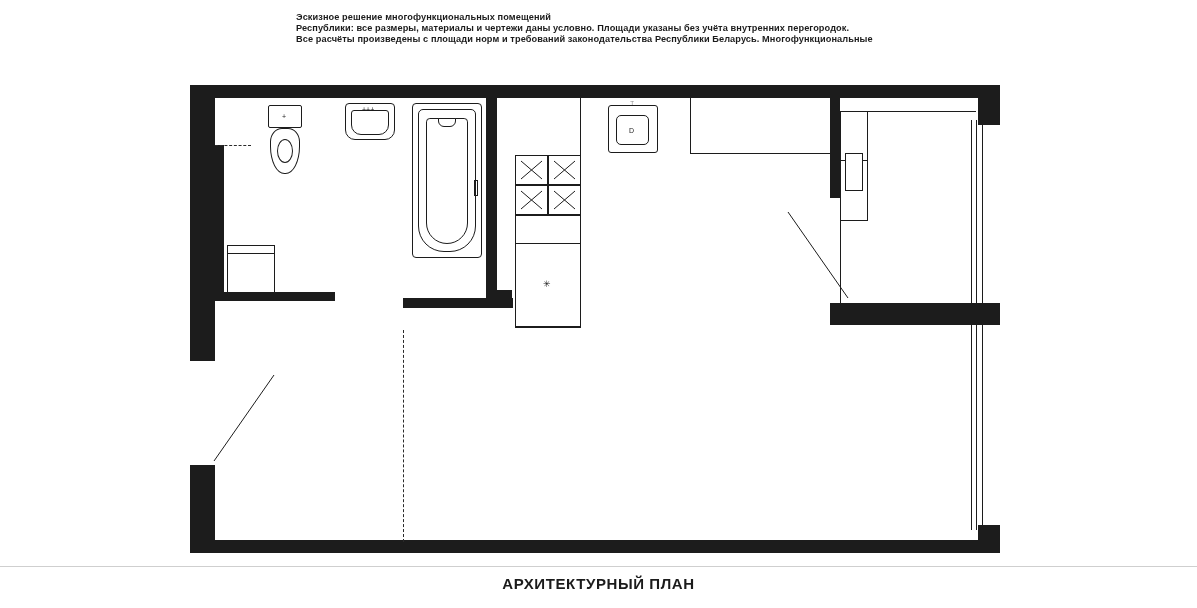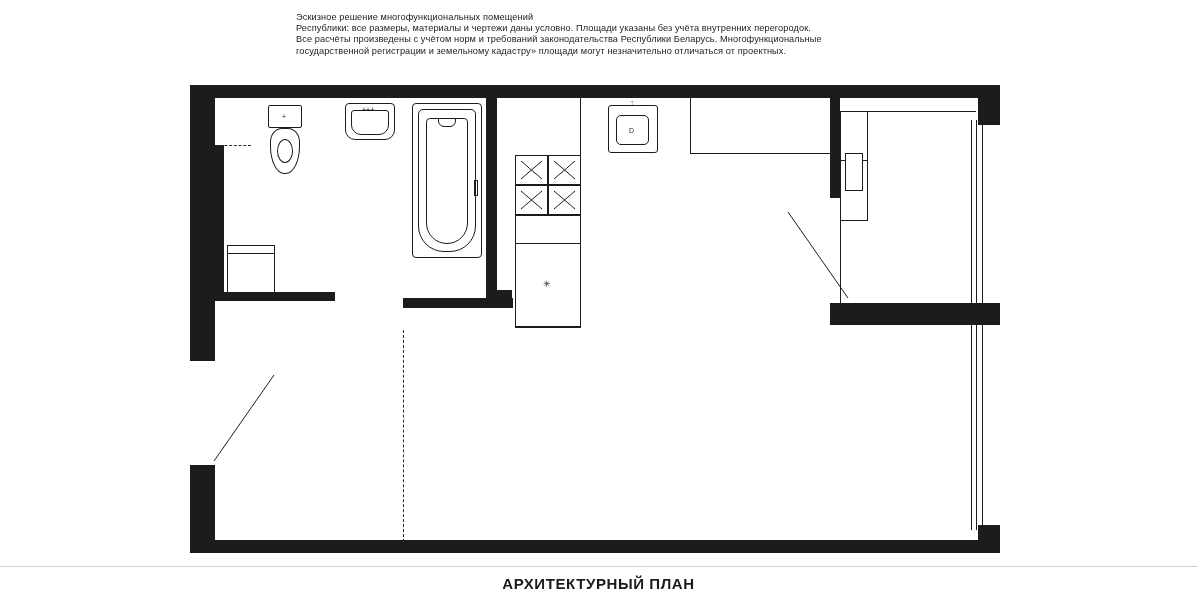--- a/index.html
+++ b/index.html
@@ -24,21 +24,21 @@
 
   
   .notes {
     position: absolute;
     left: 296px;
     top: 12px;
     width: 620px;
     font-size: 9.2px;
     line-height: 11.2px;
     color: #1b1b1b;
-    font-weight: normal;
+    font-weight: bold;
     letter-spacing: 0.01em;
   }
   .notes .line { white-space: normal; }
 
   
   #plan {
     position: absolute;
     left: 190px;
     top: 85px;
     width: 810px;
@@ -183,22 +183,21 @@
   }
 </style>
 </head>
 <body>
 
 <div id="page">
 
   <div class="notes">
     <div class="line">Эскизное решение многофункциональных помещений</div>
     <div class="line">Республики: все размеры, материалы и чертежи даны условно. Площади указаны без учёта внутренних перегородок.</div>
-    <div class="line">Все расчёты произведены с учётом норм и требований законодательства Республики Беларусь. Многофункциональные</div>
-    <div class="line">государственной регистрации и земельному кадастру» площади могут незначительно отличаться от проектных.</div>
+    <div class="line">Все расчёты произведены с площади норм и требований законодательства Республики Беларусь. Многофункциональные</div>
   </div>
 
   <div id="plan">
 
     <div class="wall" style="left:0px; top:0px; width:810px; height:13px;"></div>
 
     <div class="wall" style="left:0px; top:0px; width:25px; height:276px;"></div>
 
     <div class="wall" style="left:25px; top:60px; width:9px; height:155px;"></div>
     <div class="wall" style="left:25px; top:207px; width:120px; height:9px;"></div>

